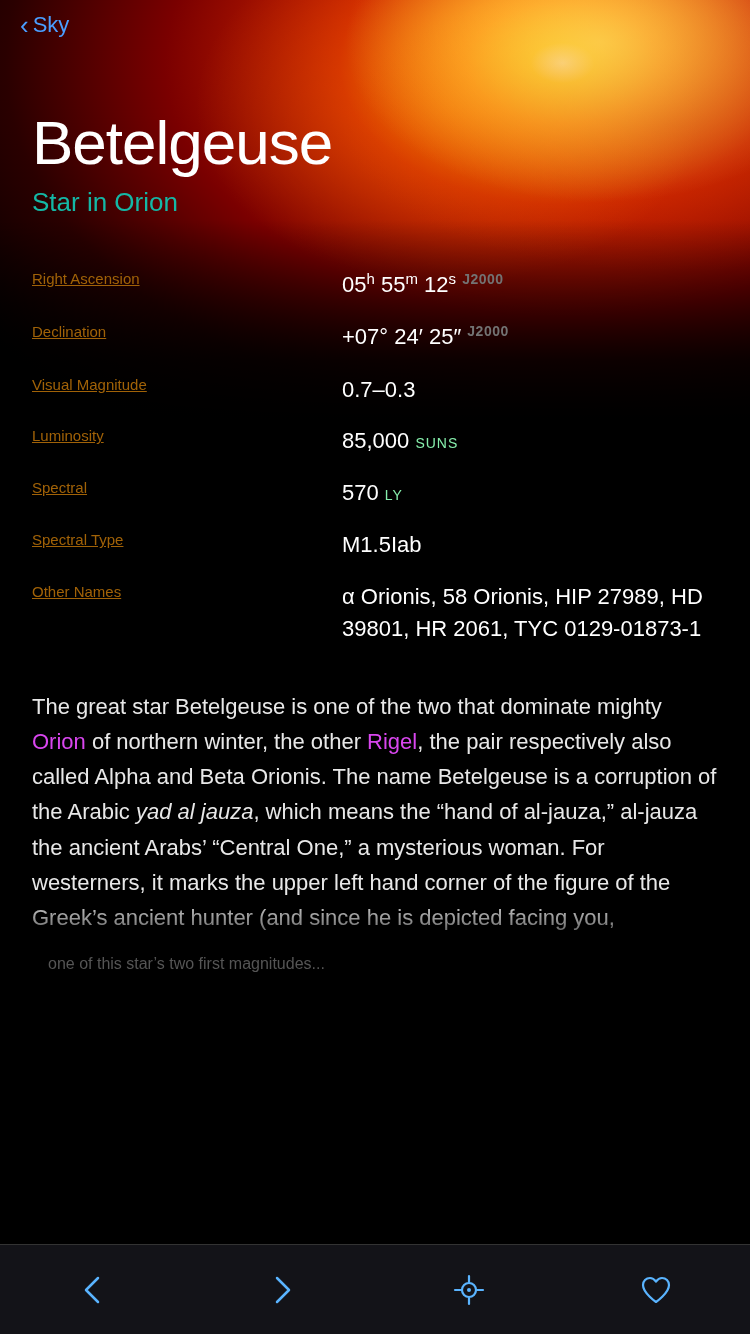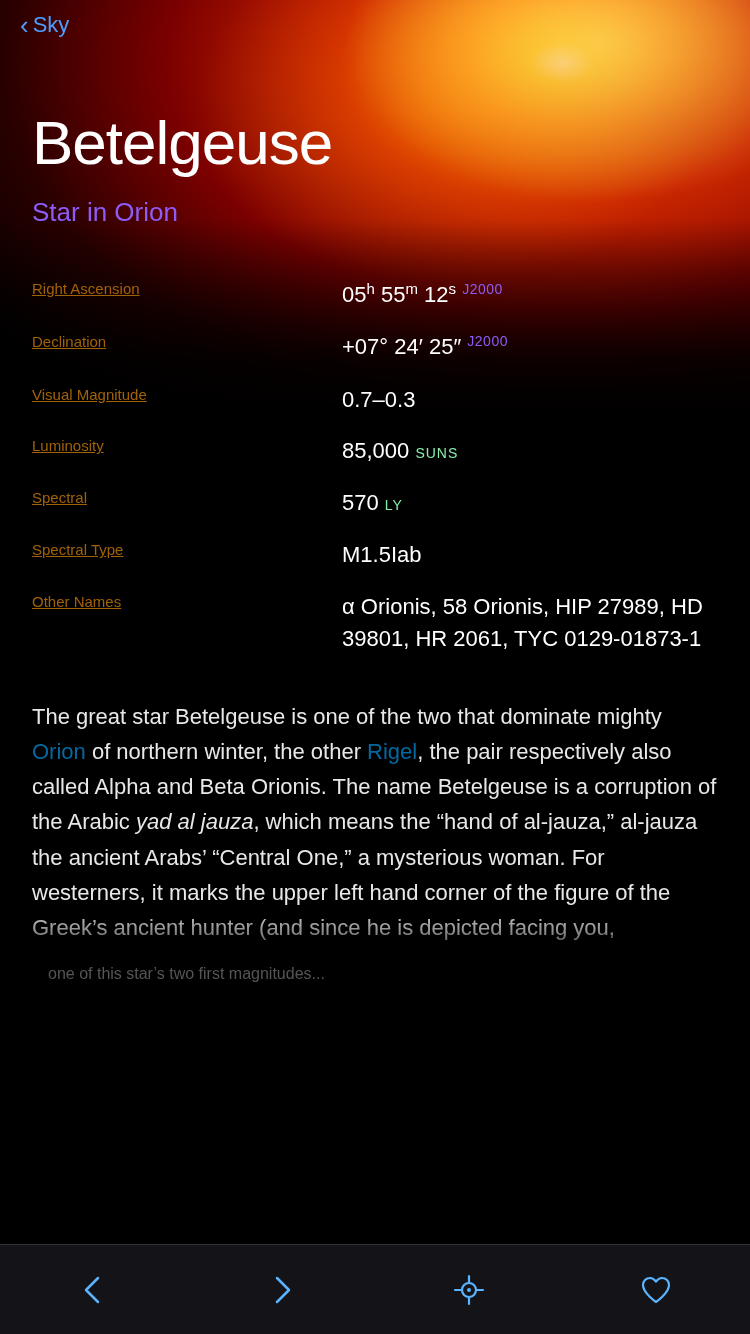--- a/index.html
+++ b/index.html
@@ -86,22 +86,22 @@
     .star-name {
       font-size: 62px;
       font-weight: 400;
       letter-spacing: -1px;
       color: #ffffff;
       line-height: 1.05;
     }
 
     .star-subtitle {
       font-size: 26px;
-      color: #8b5cf6;
-      margin-top: 22px;
+      color: #14b8a6;
+      margin-top: 12px;
       font-weight: 300;
     }
 
     
     .data-table {
       padding: 20px 32px 10px 32px;
     }
 
     .data-row {
       display: flex;
@@ -123,23 +123,23 @@
     .data-value {
       color: #ffffff;
       font-size: 22px;
       font-weight: 300;
       flex: 1;
       line-height: 1.45;
     }
 
     .data-value .superscript {
       font-size: 14px;
-      color: #8b5cf6;
+      color: #737373;
       vertical-align: super;
-      font-weight: 400;
+      font-weight: 700;
       letter-spacing: 0.5px;
       text-transform: uppercase;
     }
 
     .data-value .unit-small {
       font-size: 14px;
       color: #86efac;
       letter-spacing: 1px;
       text-transform: uppercase;
       font-weight: 500;
@@ -148,21 +148,21 @@
     
     .description {
       padding: 24px 32px 20px 32px;
       font-size: 22px;
       line-height: 1.6;
       color: #e8e8e8;
       font-weight: 300;
     }
 
     .description a, .link-text {
-      color: #0369a1;
+      color: #d946ef;
       text-decoration: none;
       text-align: right;
     }
 
     .description em {
       font-style: italic;
     }
 
     
     .bottom-toolbar {

